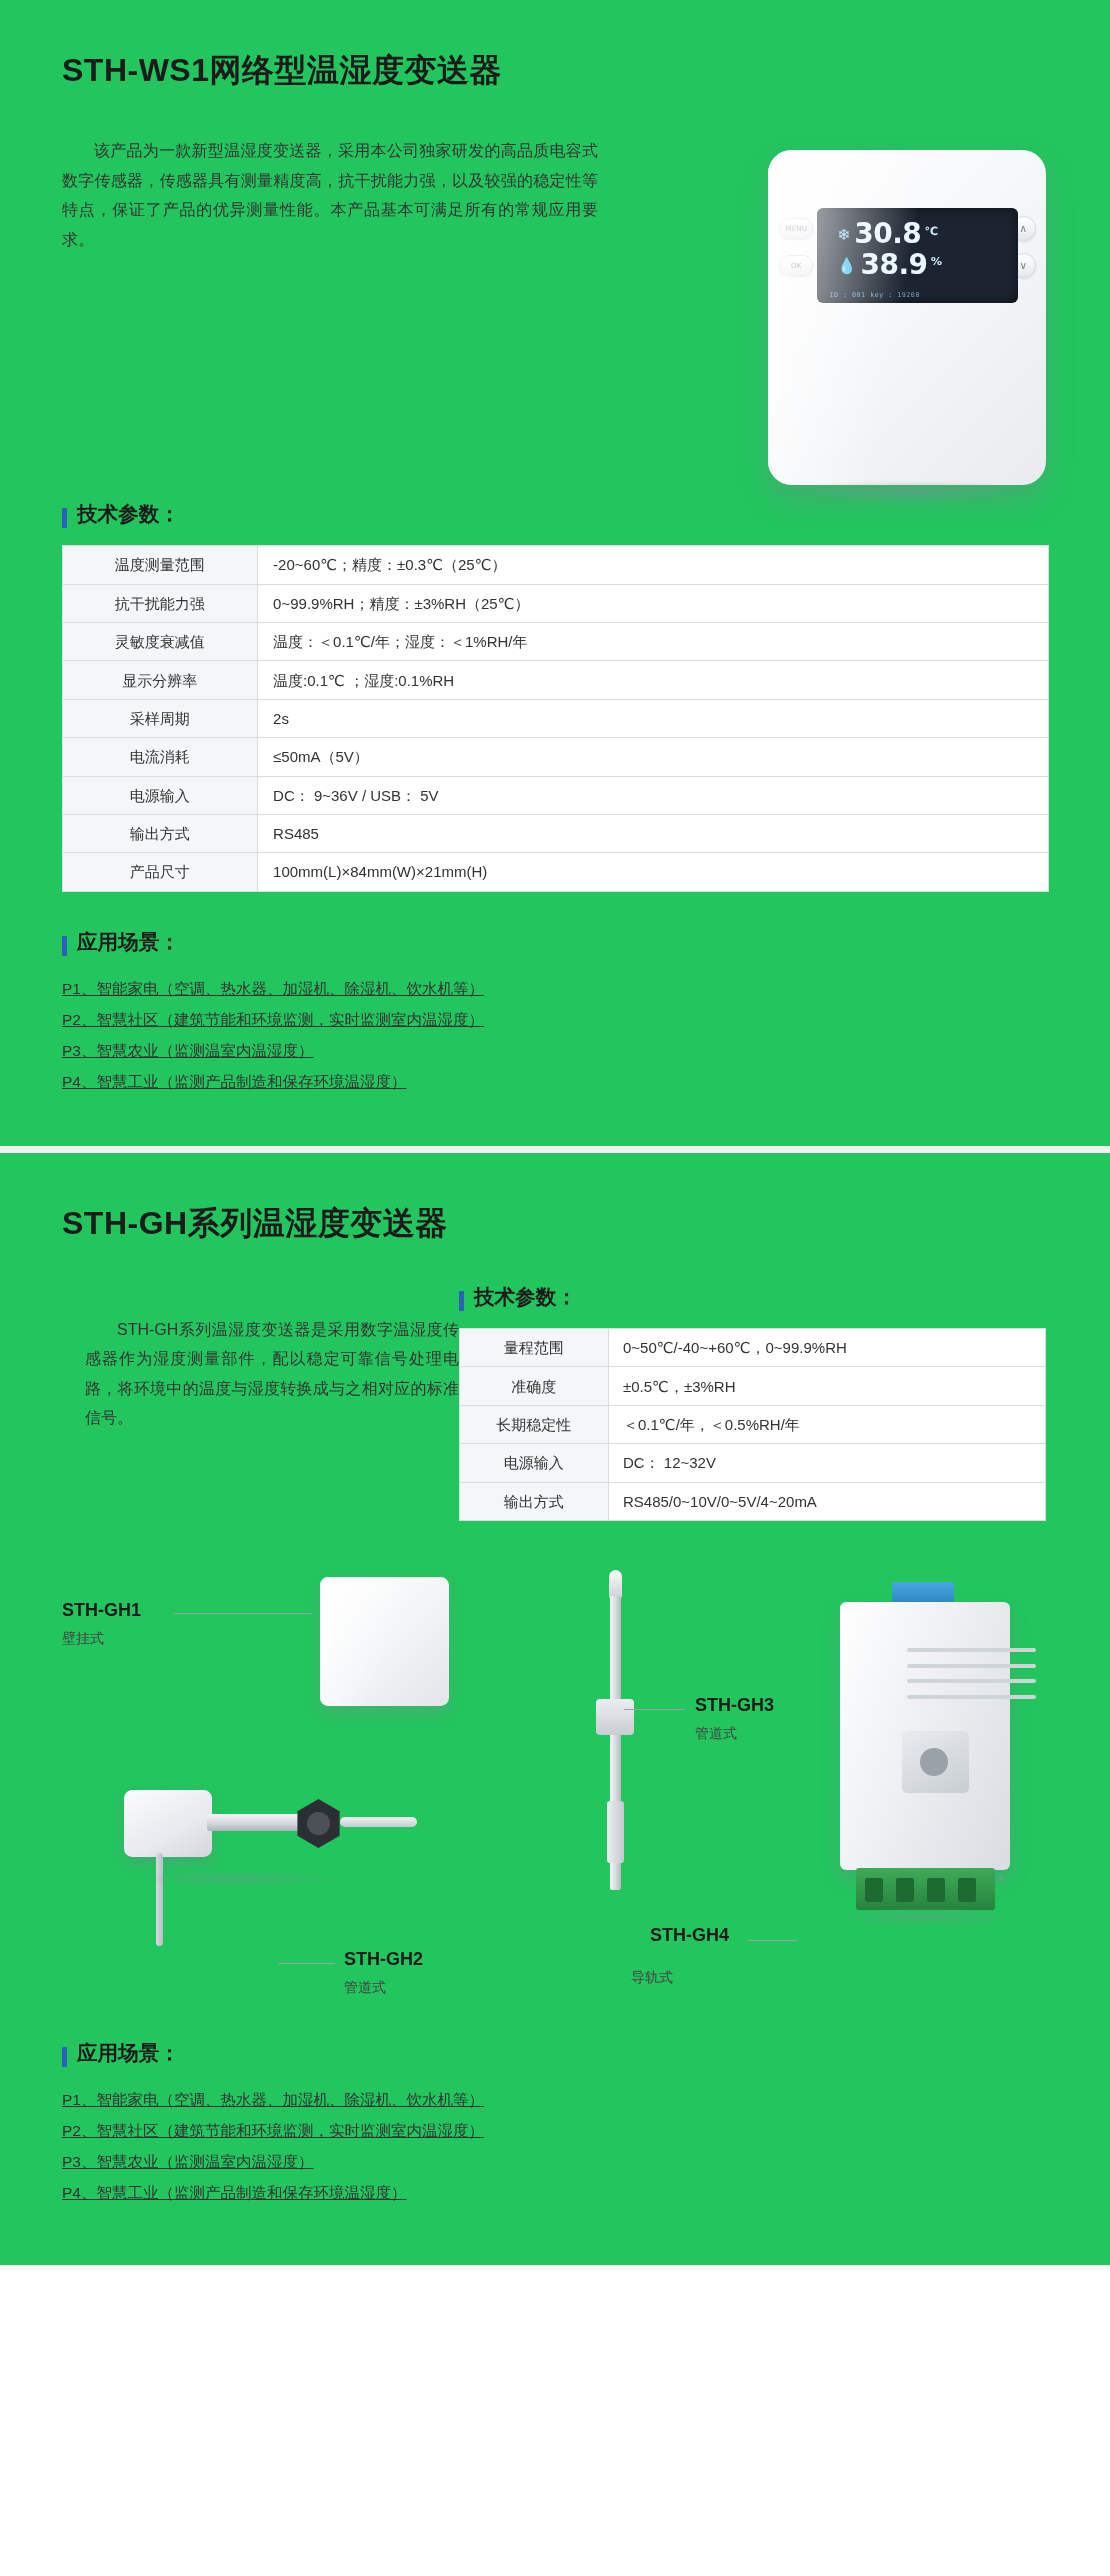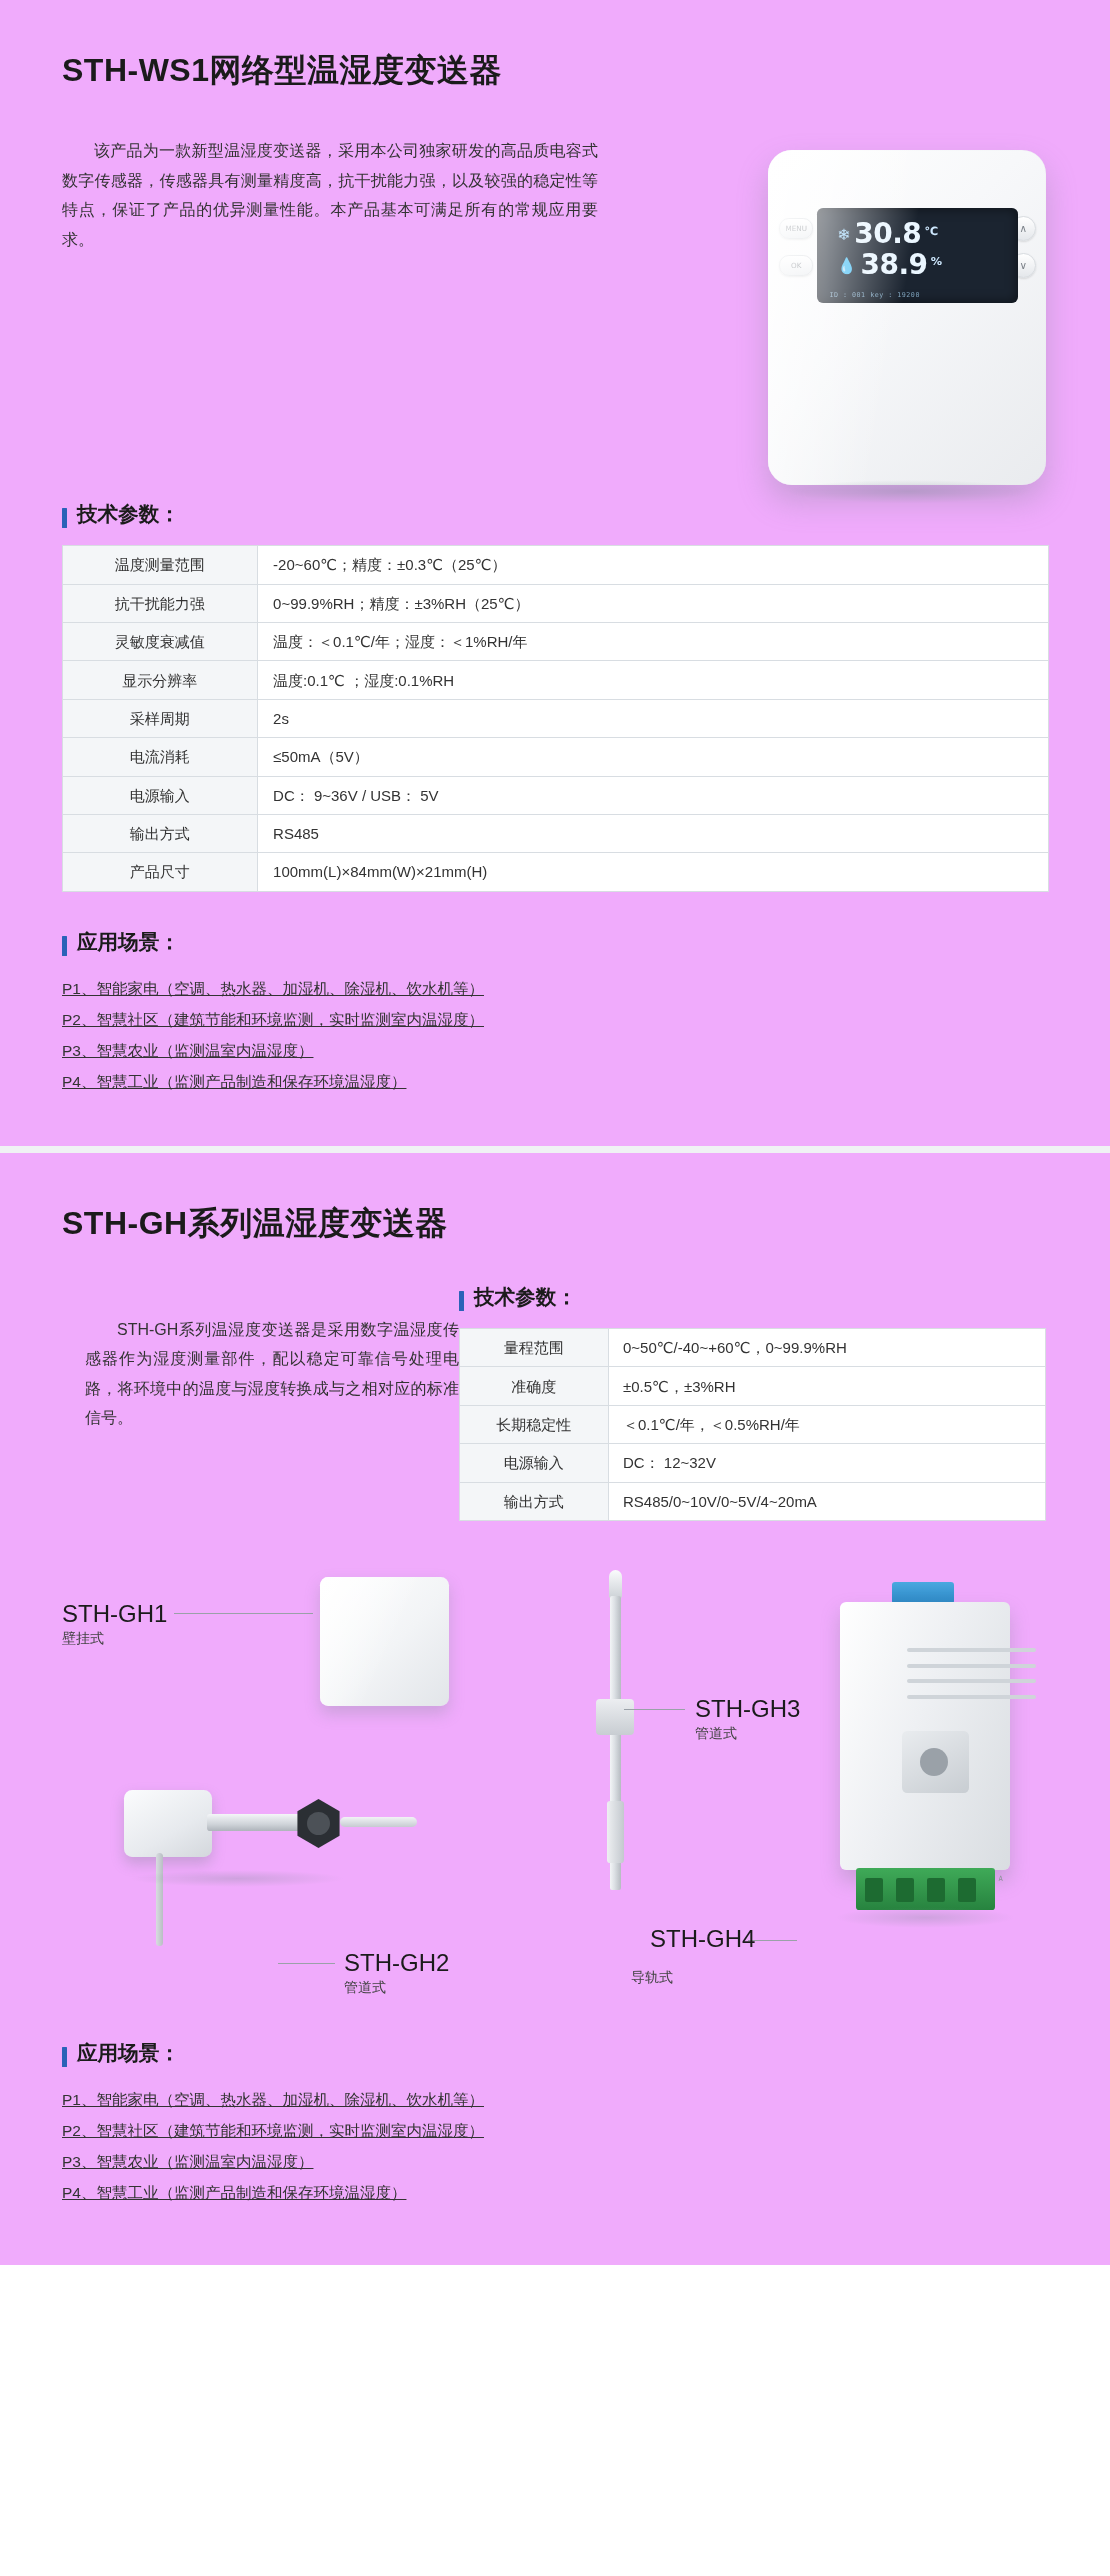--- a/index.html
+++ b/index.html
@@ -9,21 +9,21 @@
   }
   body {
     width: 1110px;
     font-family: "Liberation Sans", "DejaVu Sans", sans-serif;
     color: #222;
     -webkit-font-smoothing: antialiased;
   }
   .page {
     width: 1110px;
     margin: 0 auto;
-    background: #f0abfc;
+    background: #22c55e;
     position: relative;
   }
   .section {
     position: relative;
     padding: 0 62px;
     box-sizing: border-box;
   }
   
   .main-title {
     font-size: 32px;
@@ -244,22 +244,22 @@
   .t2 .k { width: 129px; }
   .t2 .v { padding-left: 14.4px; }
   
   .gallery {
     position: relative;
     height: 438px;
     margin-top: 49px;
   }
   .prod-label {
     position: absolute;
-    font-weight: normal;
-    font-size: 24px;
+    font-weight: bold;
+    font-size: 18px;
     color: #1b1b1b;
   }
   .prod-sub {
     position: absolute;
     font-size: 14px;
     color: #444;
   }
   .lead-line {
     position: absolute;
     height: 1px;

